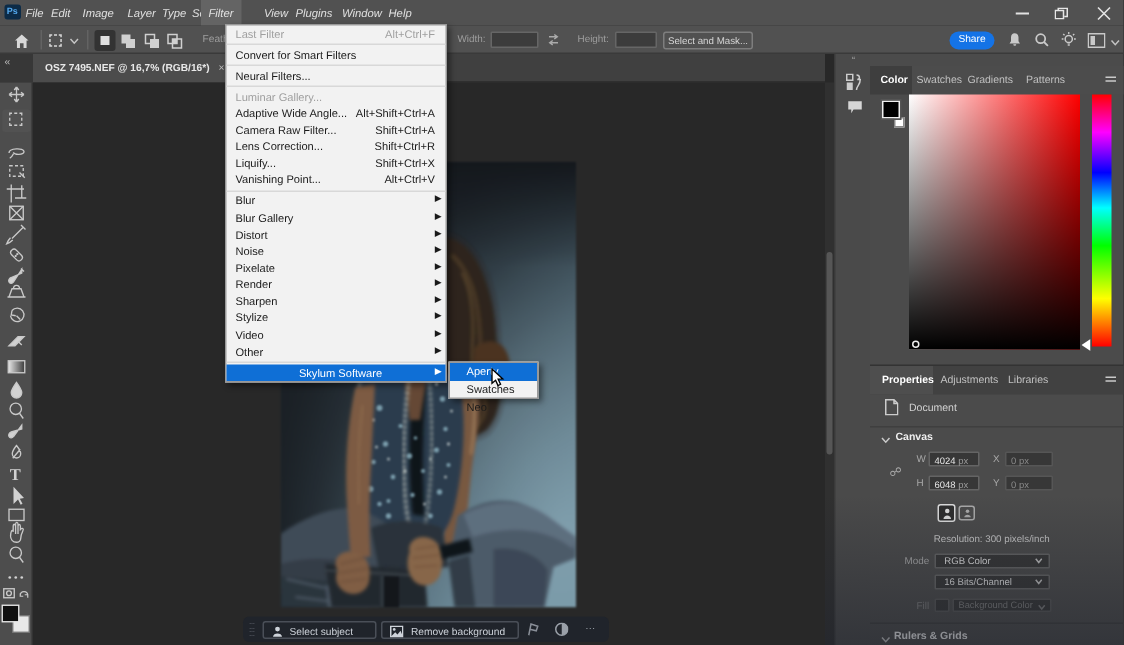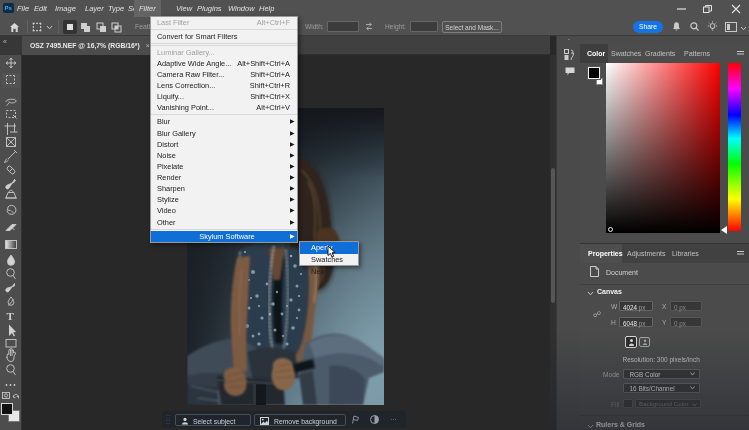--- a/index.html
+++ b/index.html
@@ -434,20 +434,21 @@
       </svg>
   <span class="abs" style="left:16px;top:385px;color:#f0f0f0;font-size:7px;font-weight:bold;">Rulers &amp; Grids</span>
 </div>
 <div class="abs" style="left:550px;top:330px;width:199px;height:100px;background:linear-gradient(to bottom,rgba(30,34,44,0) 0%,rgba(28,32,42,0.5) 100%);pointer-events:none;"></div>
 
 <div id="fmenu">
   <div class="row dis">Last Filter<span class="sc">Alt+Ctrl+F</span></div>
   <div class="sep"></div>
   <div class="row">Convert for Smart Filters</div>
   <div class="sep"></div>
+  <div class="row">Neural Filters...</div>
   <div class="sep"></div>
   <div class="row dis">Luminar Gallery...</div>
   <div class="row">Adaptive Wide Angle...<span class="sc">Alt+Shift+Ctrl+A</span></div>
   <div class="row">Camera Raw Filter...<span class="sc">Shift+Ctrl+A</span></div>
   <div class="row">Lens Correction...<span class="sc">Shift+Ctrl+R</span></div>
   <div class="row">Liquify...<span class="sc">Shift+Ctrl+X</span></div>
   <div class="row">Vanishing Point...<span class="sc">Alt+Ctrl+V</span></div>
   <div class="sep"></div>
   <div class="row">Blur<span class="ar">▶</span></div>
   <div class="row">Blur Gallery<span class="ar">▶</span></div>

